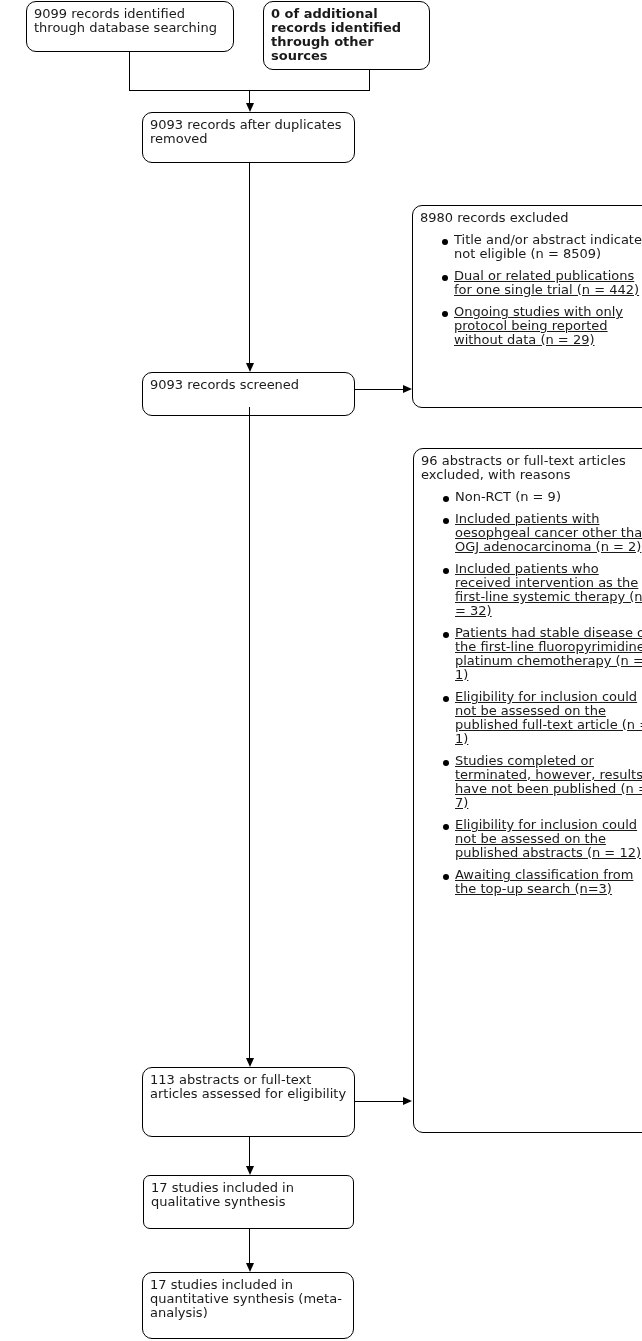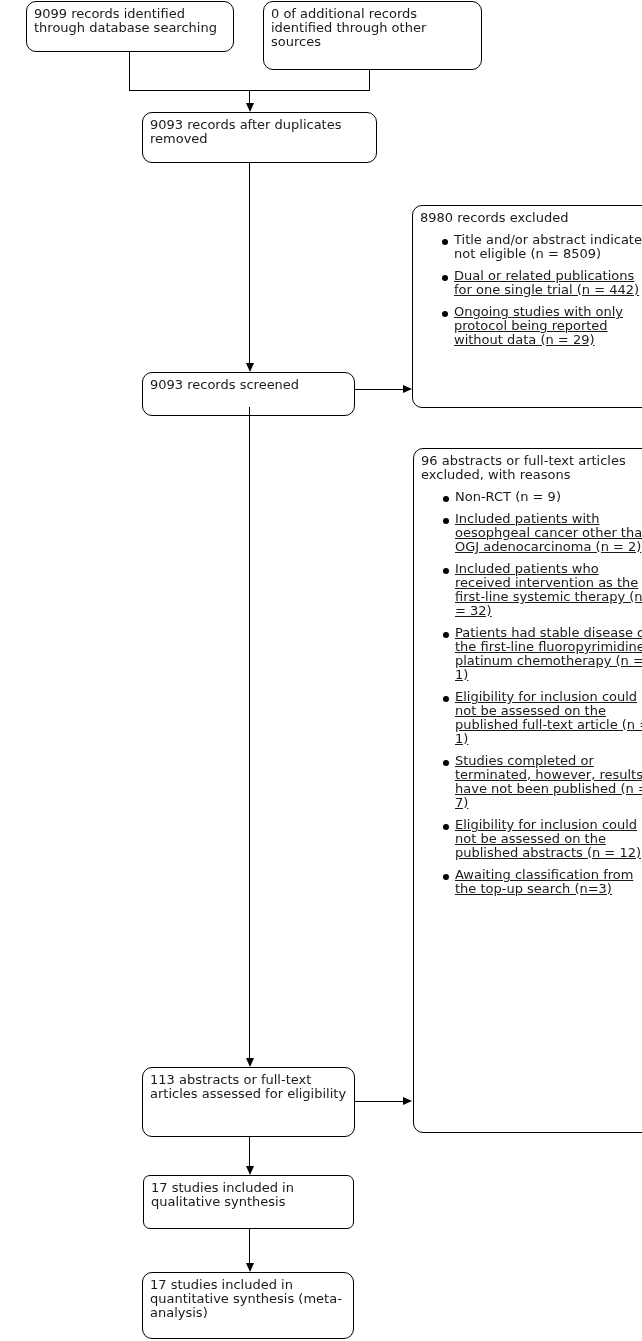--- a/index.html
+++ b/index.html
@@ -53,31 +53,31 @@
 </style>
 </head>
 <body>
 
 <div class="canvas">
 
   <div class="box" style="left:2px;top:1px;width:208px;height:51px;">
     <span>9099 records identified through database searching</span>
   </div>
 
-  <div class="box" style="left:239px;top:1px;width:219px;height:69px;">
+  <div class="box" style="left:239px;top:1px;width:167px;height:69px;font-weight:bold;">
     <span>0 of additional records identified through other sources</span>
   </div>
 
   <div class="vline" style="left:105px;top:52px;height:39px;"></div>
   <div class="vline" style="left:345px;top:70px;height:21px;"></div>
   <div class="hline" style="left:105px;top:90px;width:241px;"></div>
   <div class="vline" style="left:225px;top:90px;height:14px;"></div>
   <div class="tri-down" style="left:222px;top:103px;"></div>
 
-  <div class="box" style="left:118px;top:112px;width:235px;height:51px;">
+  <div class="box" style="left:118px;top:112px;width:213px;height:51px;">
     <span>9093 records after duplicates removed</span>
   </div>
 
   <div class="vline" style="left:225px;top:163px;height:200px;"></div>
   <div class="tri-down" style="left:222px;top:363px;"></div>
 
   <div class="box" style="left:118px;top:372px;width:213px;height:44px;">
     <span>9093 records screened</span>
   </div>
 

